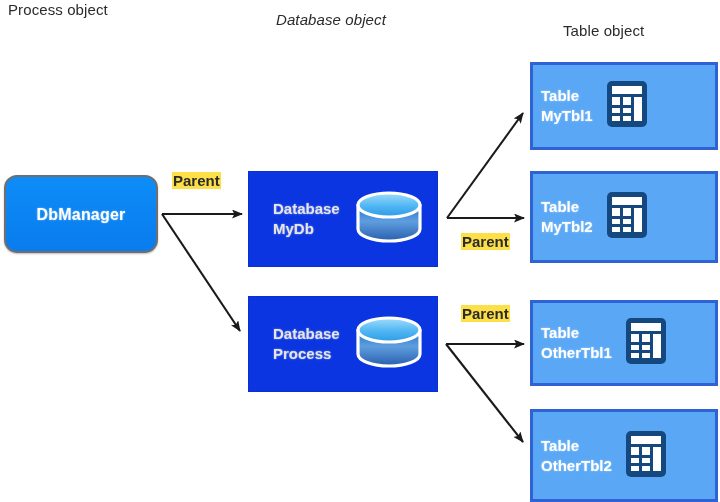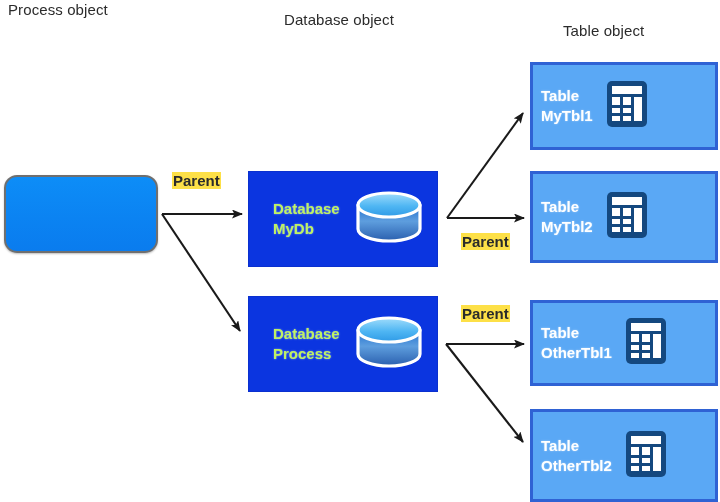--- a/index.html
+++ b/index.html
@@ -23,21 +23,21 @@
   }
   .col-header {
     position: absolute;
     font-size: 15px;
     color: #2b2b2b;
     font-family: "Liberation Sans", sans-serif;
     white-space: nowrap;
     letter-spacing: 0.1px;
   }
   #hdr-process  { left: 8px;   top: 1px; }
-  #hdr-database { left: 284px; top: 11px; }
+  #hdr-database { left: 276px; top: 11px; font-style: italic; }
   #hdr-table    { left: 563px; top: 22px; }
 
   
   .process-node {
     position: absolute;
     left: 4px;
     top: 175px;
     width: 154px;
     height: 78px;
     background: linear-gradient(180deg, #0d8df7 0%, #0b83f2 55%, #0a7cee 100%);
@@ -67,21 +67,21 @@
     background: #0b35e0;
     border: 1px solid #0a30cf;
     box-sizing: border-box;
     display: flex;
     align-items: center;
     justify-content: flex-start;
   }
   #db-mydb    { top: 171px; height: 96px; }
   #db-otherdb { top: 296px; height: 96px; }
   .db-label {
-    color: #bef264;
+    color: #e5e5e5;
     font-weight: bold;
     font-size: 15px;
     line-height: 20px;
     margin-left: 24px;
     text-shadow: 0 0 2px rgba(255,255,255,0.5);
     white-space: nowrap;
   }
   .db-icon {
     margin-left: 12px;
     flex: 0 0 auto;
@@ -164,20 +164,21 @@
   <g>
     <path d="M446,344 L523,442" stroke="#1a1a1a" stroke-width="2.1" fill="none" marker-end="url(#ah)"></path>
   </g>
 </svg>
 
 <div class="col-header" id="hdr-process">Process object</div>
 <div class="col-header" id="hdr-database">Database object</div>
 <div class="col-header" id="hdr-table">Table object</div>
 
 <div class="process-node">
+  <div class="ln">DbManager</div>
 </div>
 
 <div class="db-node" id="db-mydb">
   <div class="db-label">
     <div>Database</div>
     <div>MyDb</div>
   </div>
   <span class="db-icon">
     <svg width="74" height="58" viewBox="0 0 74 58" xmlns="http://www.w3.org/2000/svg">
       <defs>

